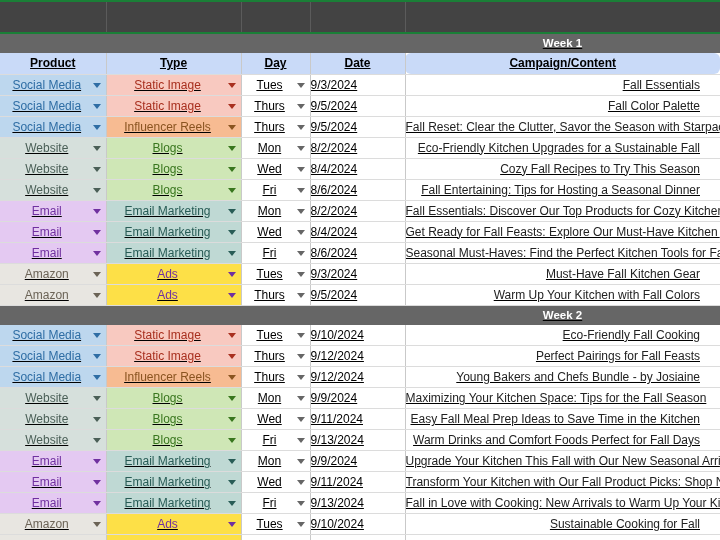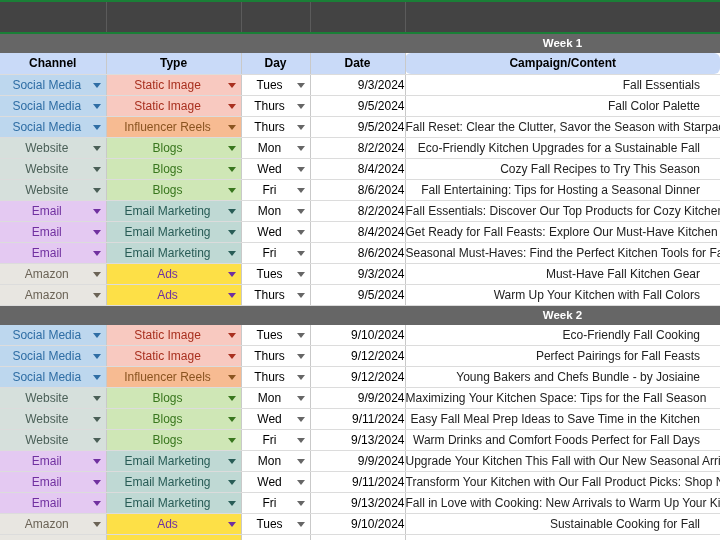--- a/index.html
+++ b/index.html
@@ -10,20 +10,21 @@
     overflow: hidden;
     background: #ffffff;
     font-family: "Liberation Sans", sans-serif;
   }
 
   #sheet {
     position: relative;
     width: 720px;
     height: 540px;
     overflow: hidden;
+    text-decoration: underline;
   }
 
   
   .banner-dark {
     height: 34px;
     background: #434343;
     border-top: 2px solid #1a7f37;
     border-bottom: 2px solid #1a7f37;
     box-sizing: border-box;
     position: relative;
@@ -114,21 +115,21 @@
     width: 0; height: 0;
     border-left: 4.5px solid transparent;
     border-right: 4.5px solid transparent;
     border-top: 5px solid currentColor;
   }
 
   .plain {
     display: block;
     width: 100%;
     line-height: 20px;
-    text-align: right;
+    text-align: left;
     color: #000000;
   }
   .camp {
     display: block;
     width: 100%;
     line-height: 20px;
     text-align: right;
     padding-right: 20px;
     color: #222222;
     overflow: hidden;
@@ -174,21 +175,21 @@
       <table class="grid">
         <colgroup>
           <col class="c-channel">
           <col class="c-type">
           <col class="c-day">
           <col class="c-date">
           <col class="c-campaign">
         </colgroup>
         <thead>
           <tr>
-            <th>Channel</th>
+            <th>Product</th>
             <th>Type</th>
             <th>Day</th>
             <th>Date</th>
             <th>Campaign/Content</th>
           </tr>
         </thead>
         <tbody>
           <tr>
             <td class="ch-social">
               <div class="dd">

